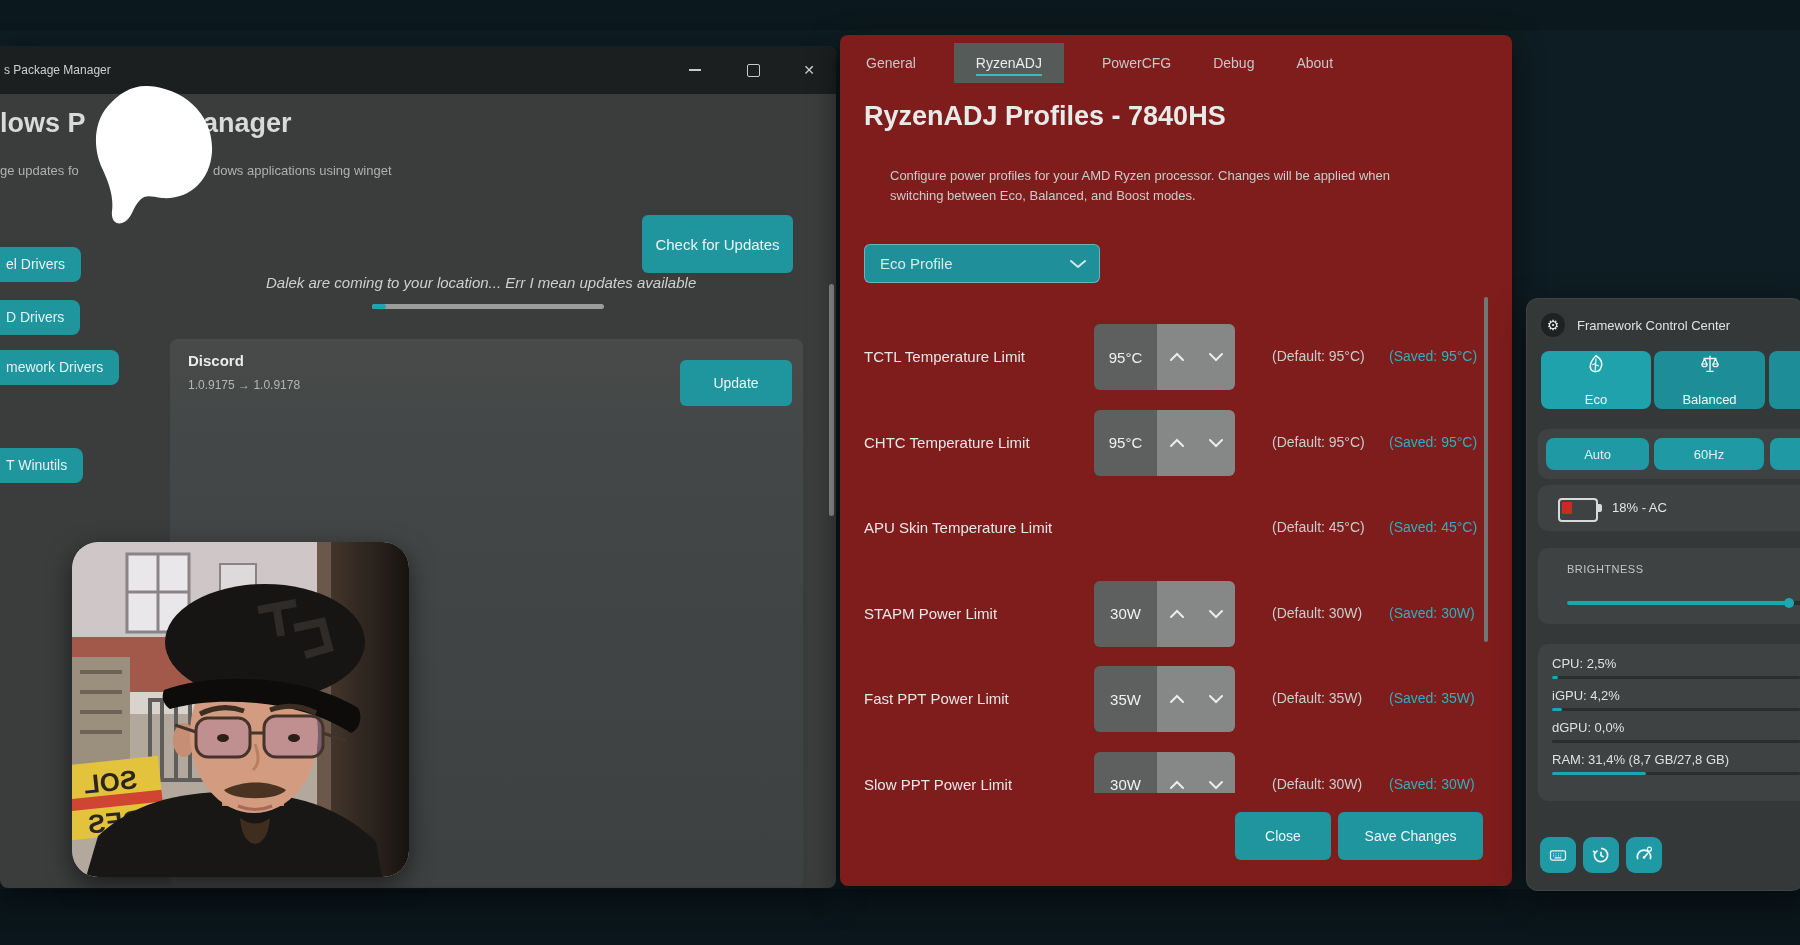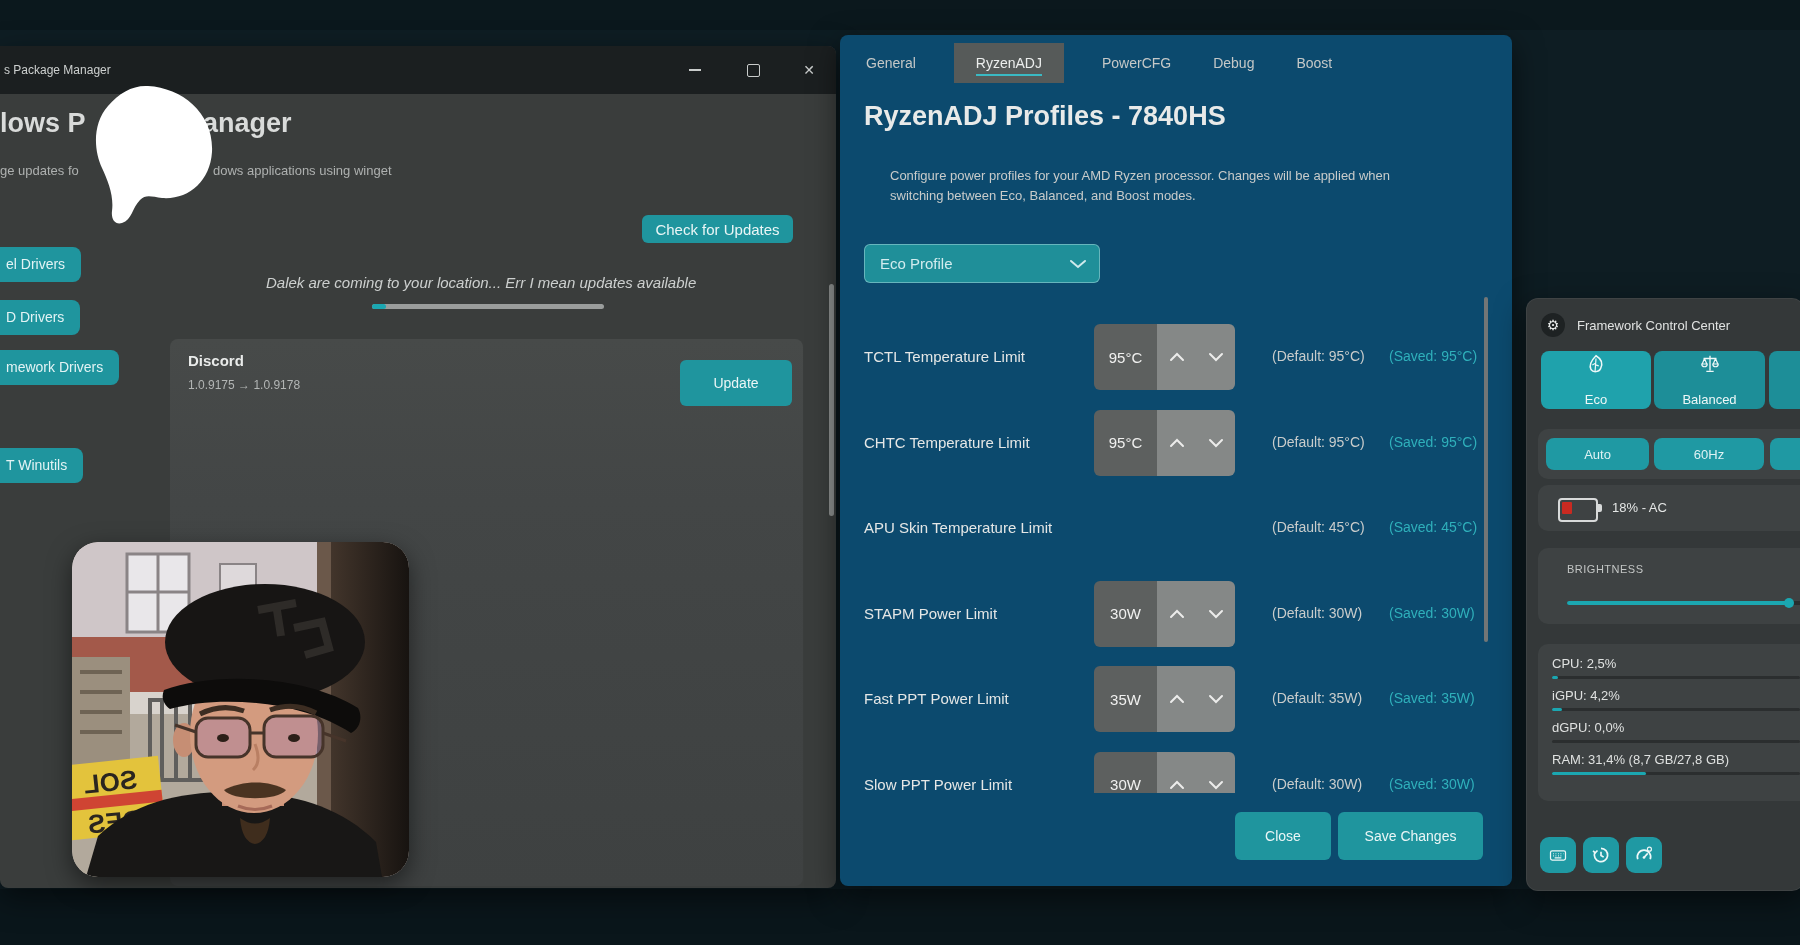--- a/index.html
+++ b/index.html
@@ -23,37 +23,37 @@
   .winctl .dash{width:12px;height:2px;background:#c9cccb;}
   .winctl .sq{width:11px;height:11px;border:1.5px solid #c9cccb;border-radius:2px;}
   .h1-left{position:absolute;top:62px;font-size:27px;font-weight:bold;color:#d9dbda;}
   .sub{position:absolute;top:117px;font-size:13px;color:#aeb1b0;}
   .side-btn{position:absolute;left:-14px;height:35px;line-height:35px;
     padding:0 16px 0 20px;background:#1f959e;border-radius:8px;color:#e2f3f4;
     font-size:14px;white-space:nowrap;cursor:pointer;}
   .btn{background:#1f959e;color:#eaf6f6;border:none;border-radius:6px;
     display:flex;align-items:center;justify-content:center;cursor:pointer;
     font-family:"Liberation Sans",sans-serif;}
-  .check-btn{position:absolute;left:642px;top:169px;width:151px;height:28px;font-size:15px;}
+  .check-btn{position:absolute;left:642px;top:169px;width:151px;height:58px;font-size:15px;}
   .status-text{position:absolute;left:266px;top:228px;font-style:italic;
     font-size:15px;color:#cdd0cf;}
   .wg-track{position:absolute;left:372px;top:258px;width:232px;height:5px;
     background:#9a9d9c;border-radius:3px;}
   .wg-fill{height:100%;background:#1ba7b1;border-radius:3px;}
   .pkg-panel{position:absolute;left:170px;top:293px;width:633px;height:547px;
     border-radius:8px;background:linear-gradient(180deg,#474a49 0%,#434646 30%,#3e4141 100%);}
   .pkg-name{position:absolute;left:18px;top:13px;font-size:15px;font-weight:bold;color:#e9ebea;}
   .pkg-ver{position:absolute;left:18px;top:39px;font-size:12px;color:#b3b6b5;}
   .pkg-update{position:absolute;left:510px;top:21px;width:112px;height:46px;font-size:14px;}
   .lw-scroll{position:absolute;left:829px;top:238px;width:5px;height:232px;
     background:#8b8e8d;border-radius:3px;}
 
   
   .win-mid{position:absolute;left:840px;top:35px;width:672px;height:851px;
-    background:#0c4a6e;border-radius:8px;box-shadow:0 10px 30px rgba(0,0,0,.55);}
+    background:#7f1d1d;border-radius:8px;box-shadow:0 10px 30px rgba(0,0,0,.55);}
   .tabs{position:absolute;left:22px;top:5px;height:46px;display:flex;align-items:center;gap:34px;}
   .tab{font-size:14px;color:#c5c8c7;padding:12px 4px;cursor:pointer;white-space:nowrap;}
   .tab.active{background:#565a59;padding:12px 22px;color:#eceeed;}
   .tab.active .tab-label{border-bottom:2px solid #3ab9c3;padding-bottom:3px;}
   .sw-title{position:absolute;left:24px;top:66px;font-size:27px;font-weight:bold;color:#e8eae9;}
   .sw-desc{position:absolute;left:50px;top:131px;max-width:545px;font-size:13px;
     line-height:1.55;color:#c8cbca;}
   .profile-dd{position:absolute;left:24px;top:209px;width:234px;height:37px;
     background:#1f8f99;border:1px solid rgba(190,230,233,.45);border-radius:6px;
     display:flex;align-items:center;cursor:pointer;}
@@ -186,21 +186,21 @@
       <div class="tab active">
     <span class="tab-label">RyzenADJ</span>
   </div>
       <div class="tab">
     <span class="tab-label">PowerCFG</span>
   </div>
       <div class="tab">
     <span class="tab-label">Debug</span>
   </div>
       <div class="tab">
-    <span class="tab-label">Boost</span>
+    <span class="tab-label">About</span>
   </div>
     </div>
   <span class="sw-title">RyzenADJ Profiles - 7840HS</span>
   <div class="sw-desc">Configure power profiles for your AMD Ryzen processor. Changes will be applied when switching between Eco, Balanced, and Boost modes.</div>
 
   <div class="profile-dd">
     <span class="dd-label">Eco Profile</span>
     <svg width="18" height="10" viewBox="0 0 18 10">
       <polyline points="2,2 9,8 16,2" fill="none" stroke="#cfeaec" stroke-width="2" stroke-linecap="round"></polyline>
     </svg>

